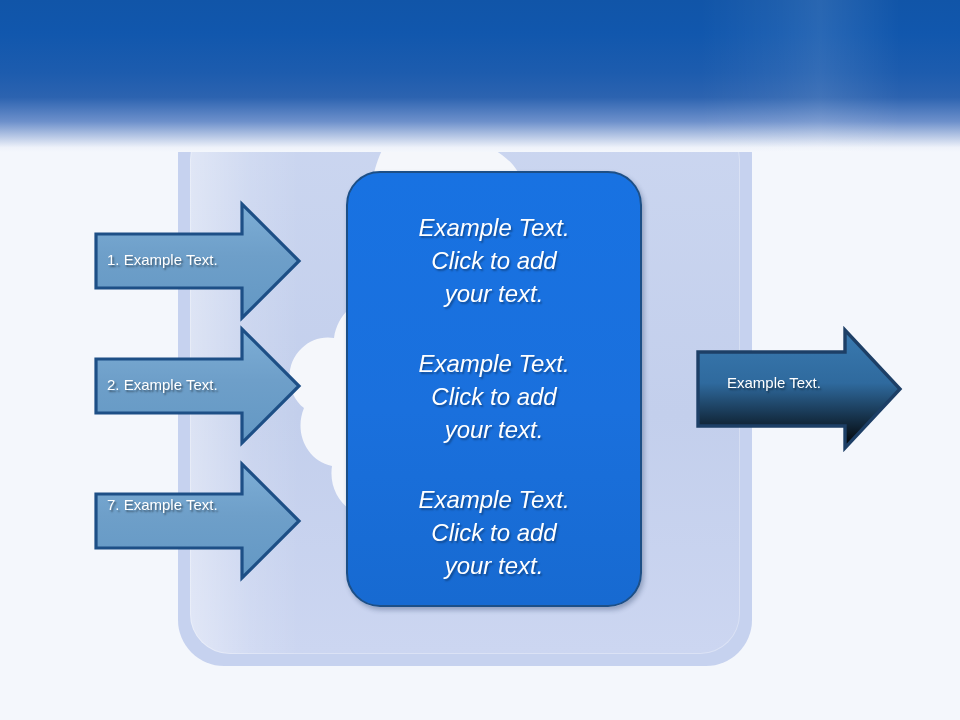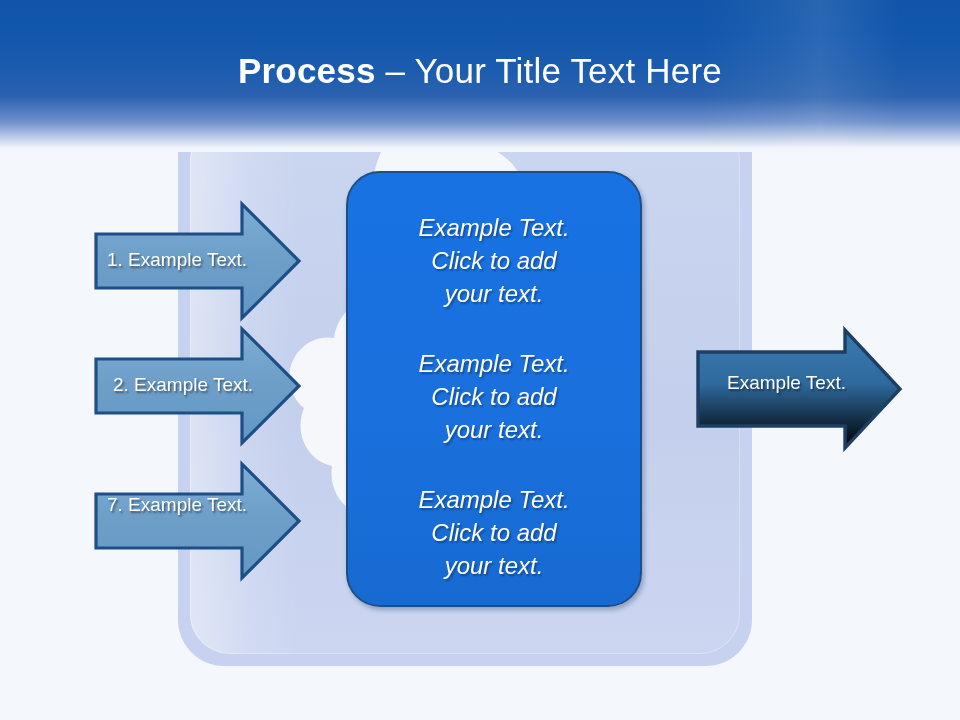--- a/index.html
+++ b/index.html
@@ -115,34 +115,34 @@
 
   
   .arrow {
     position: absolute;
     z-index: 6;
   }
   .arrow svg { display: block; overflow: visible; }
   .arrow-label {
     position: absolute;
     color: #ffffff;
-    font-size: 19px;
+    font-size: 15px;
     line-height: 20px;
     white-space: nowrap;
     text-shadow: 1.5px 1.5px 2px rgba(0,0,0,0.45);
     z-index: 7;
     pointer-events: none;
     text-align: right;
   }
 
   .arrow-l1 { left: 90px; top: 196px; }
   .arrow-l2 { left: 90px; top: 321px; }
   .arrow-l3 { left: 90px; top: 456px; }
   .lbl-l1 { left: 107px; top: 250px; }
-  .lbl-l2 { left: 113px; top: 375px; }
+  .lbl-l2 { left: 107px; top: 375px; }
   .lbl-l3 { left: 107px; top: 495px; }
 
   .arrow-r1 { left: 692px; top: 324px; }
   .lbl-r1 { left: 727px; top: 373px; }
 
   
   .center-box {
     position: absolute;
     left: 346px; top: 171px;
     width: 296px;
@@ -263,17 +263,14 @@
     <div class="cb-block">Example Text.
 Click  to add
 your text.</div>
     <div class="cb-block">Example Text.
 Click  to add
 your text.</div>
   </div>
 
   <div class="header-band"></div>
   <div class="header-sheen"></div>
-  <div class="title">
-    <span class="t-bold">Process</span><span class="t-reg"> – Your Title Text Here</span>
-  </div>
 
 </div>
 
 </body></html>

